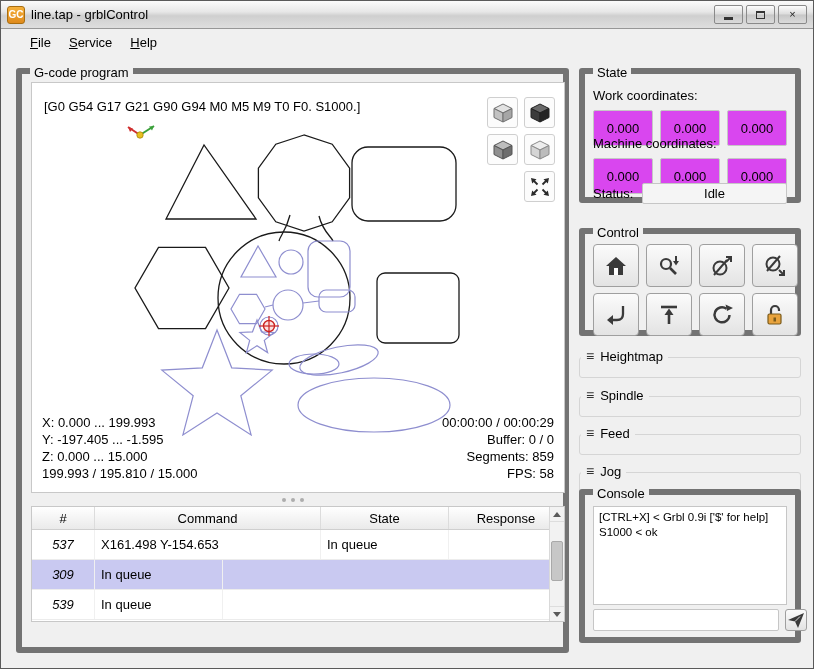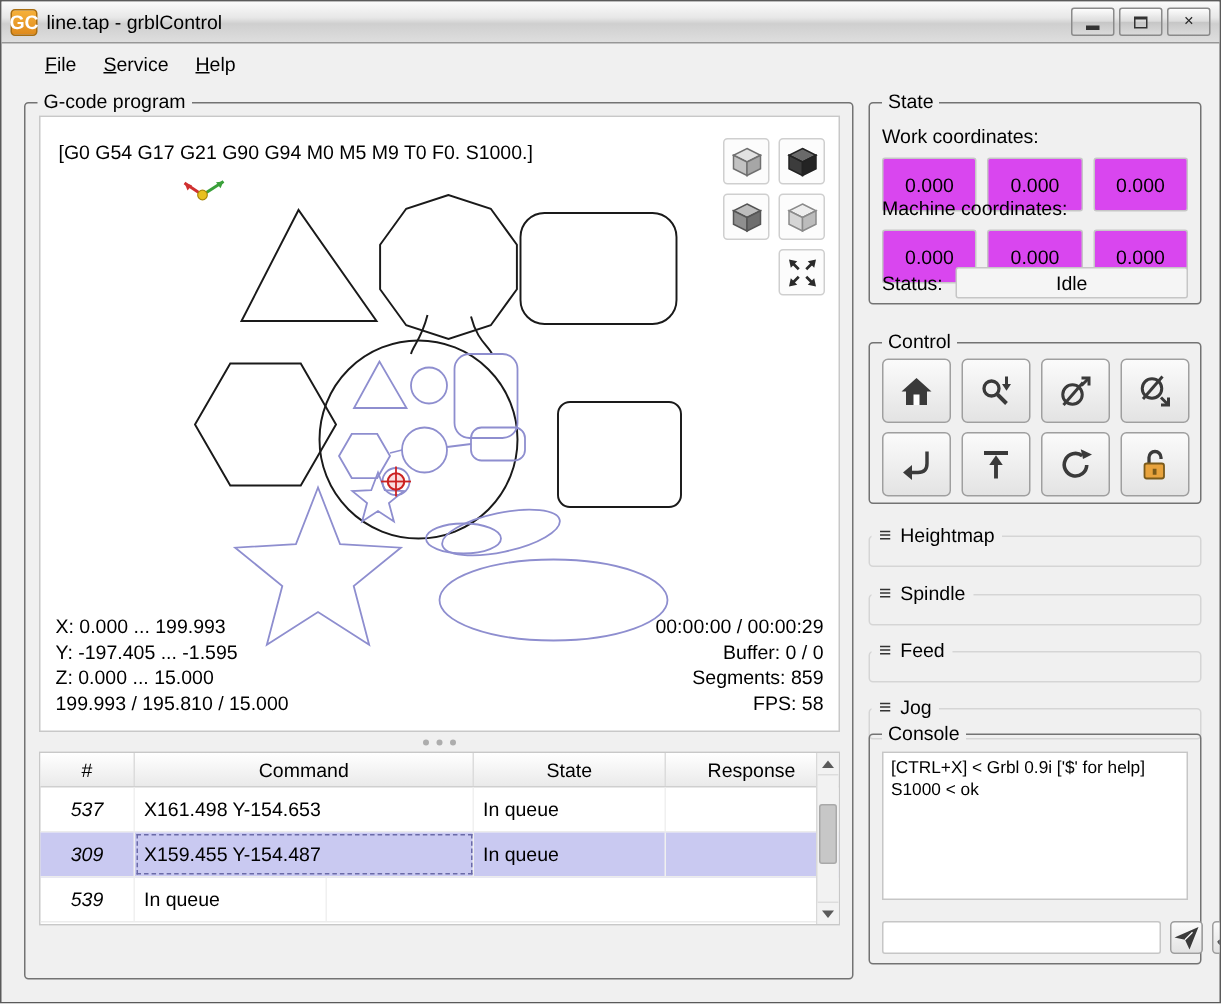--- a/index.html
+++ b/index.html
@@ -13,39 +13,39 @@
   
   .titlebar {
     position:absolute; top:0; left:0; right:0; height:28px;
     background:linear-gradient(#fbfbfb,#e7e7e7 40%,#cfcfcf 55%,#dedede);
     border-bottom:1px solid #979797;
     display:flex; align-items:center; padding:0 6px;
   }
   .app-icon {
     width:18px; height:18px; margin-right:6px; border-radius:3px;
     background:linear-gradient(#f6b13a,#df8a1c); border:1px solid #a86d10;
-    color:#fff; font-size:13px; font-weight:bold;
+    color:#fff; font-size:10px; font-weight:bold;
     display:flex; align-items:center; justify-content:center;
   }
   .title-text { flex:1; font-size:13px; }
   .win-buttons { display:flex; gap:3px; }
   .win-btn {
     width:29px; height:19px; border:1px solid #8a8a8a; border-radius:2px;
     background:linear-gradient(#fdfdfd,#dcdcdc 48%,#c6c6c6 52%,#dbdbdb);
     display:flex; align-items:center; justify-content:center;
     font-size:11px; color:#222; line-height:1;
   }
   .min-shape { width:9px; height:3px; background:#333; margin-top:8px; }
   .max-shape { width:9px; height:8px; border:1px solid #333; border-top-width:2px; }
   
   .menubar { position:absolute; top:29px; left:16px; right:0; height:25px; display:flex; align-items:center; padding-left:4px; }
   .menu-item { display:inline-block; padding:3px 9px; }
   .menu-item::first-letter { text-decoration:underline; }
   
-  .groupbox { position:absolute; border:1px solid #737373; border-radius:3px; }
+  .groupbox { position:absolute; border:6px solid #737373; border-radius:3px; }
   .gb-title { position:absolute; top:-9px; left:8px; background:#f0f0f0; padding:0 4px; white-space:nowrap; }
   
   .gcode-gb { left:15px; top:67px; width:553px; height:585px; }
   .viz { position:absolute; left:9px; top:8px; width:534px; height:411px; background:#fff; border:1px solid #c8c8c8;padding-left:28px; }
   .viz-svg { position:absolute; left:0; top:0; }
   .viz-header { position:absolute; left:12px; top:16px; font-size:13px; }
   .outline-black { fill:none; stroke:#1a1a1a; stroke-width:1.3; }
   .outline-purple { fill:none; stroke:#8e8ecf; stroke-width:1.2; }
   .viz-btn {
     position:absolute; width:31px; height:31px; border:1px solid #cfcfcf; border-radius:3px;
@@ -247,21 +247,20 @@
         <div class="th c3">Response</div>
       </div>
       <div class="tr">
         <div class="td c0">537</div>
         <div class="td c1">X161.498 Y-154.653</div>
         <div class="td c2">In queue</div>
         <div class="td c3"></div>
       </div>
       <div class="tr row-selected">
         <div class="td c0">309</div>
-        <div class="td c1">X159.455 Y-154.487</div>
         <div class="td c2">In queue</div>
         <div class="td c3"></div>
       </div>
       <div class="tr">
         <div class="td c0">539</div>
         <div class="td c2">In queue</div>
         <div class="td c3"></div>
       </div>
       <div class="tbl-scroll">
         <div class="sb-btn sb-up">

